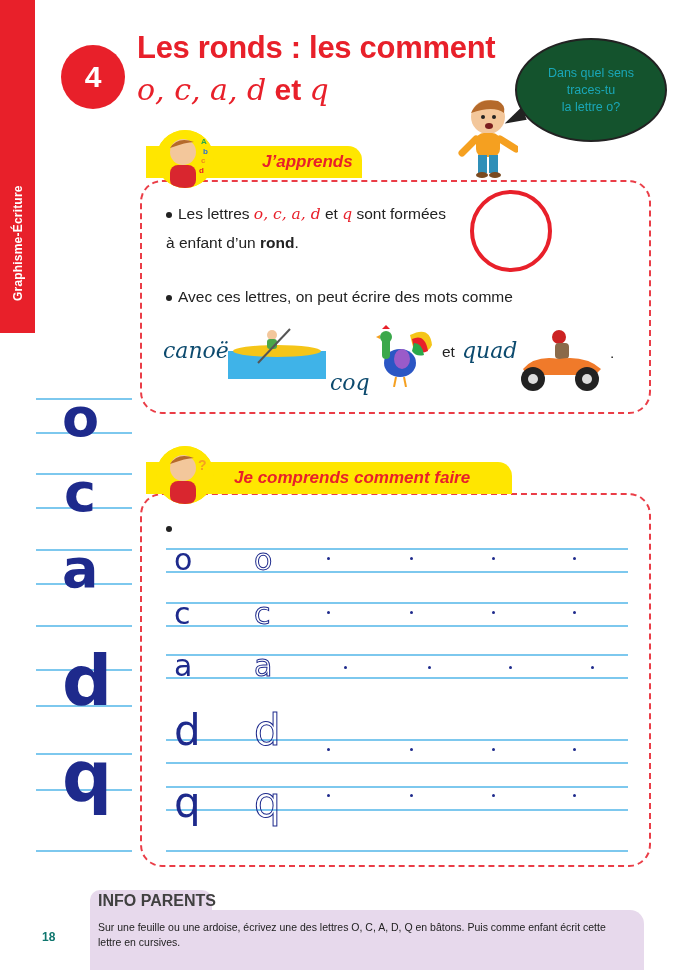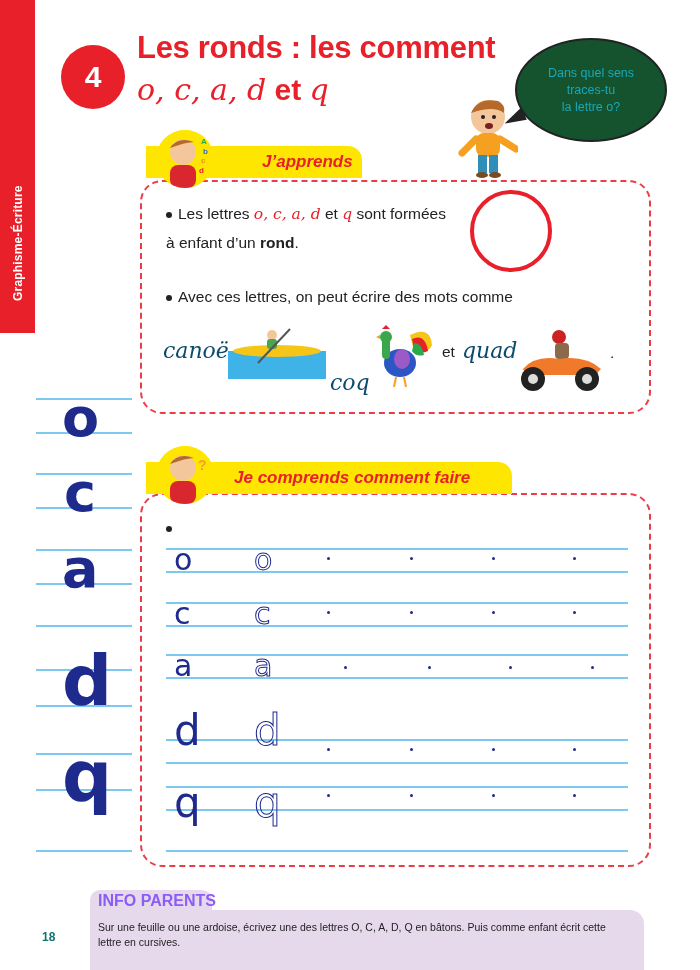--- a/index.html
+++ b/index.html
@@ -36,21 +36,21 @@
   .body-text { font-size:15.5px; color:#222; }
   .red-cursive { color:#e8202a; font-family:"DejaVu Serif", serif; font-style:italic; }
   .bullet { display:inline-block; width:6px; height:6px; border-radius:50%; background:#222; margin-right:6px; vertical-align:middle; }
   .big-circle { left:470px; top:190px; width:74px; height:74px; border:4px solid #e8202a; border-radius:50%; }
   .word { font-size:22px; color:#0c4a6e; font-family:"DejaVu Serif", serif; font-style:italic; }
   .line { height:2px; background:#7dc8ee; }
   .model-letter { color:#1e2a8c; font-family:"DejaVu Sans", sans-serif; }
   .dot { width:3px; height:3px; border-radius:50%; background:#1e2a8c; }
   .info-box { left:90px; top:910px; width:554px; height:60px; background:#e7d9ec; border-radius:0 14px 0 0; }
   .info-tab { left:90px; top:890px; width:122px; height:24px; background:#e7d9ec; border-radius:10px 10px 0 0; }
-  .info-title { left:98px; top:892px; font-weight:bold; font-size:16px; color:#8b5cf6; }
+  .info-title { left:98px; top:892px; font-weight:bold; font-size:16px; color:#404040; }
   .info-text { left:98px; top:920px; width:520px; font-size:10.5px; color:#222; line-height:15px; }
   .page-num { left:42px; top:930px; color:#0f766e; font-weight:bold; font-size:12px; }
 </style>
 </head>
 <body>
 
 <div class="abs sidebar">
   <div class="sidebar-label">Graphisme-Écriture</div>
 </div>
 

